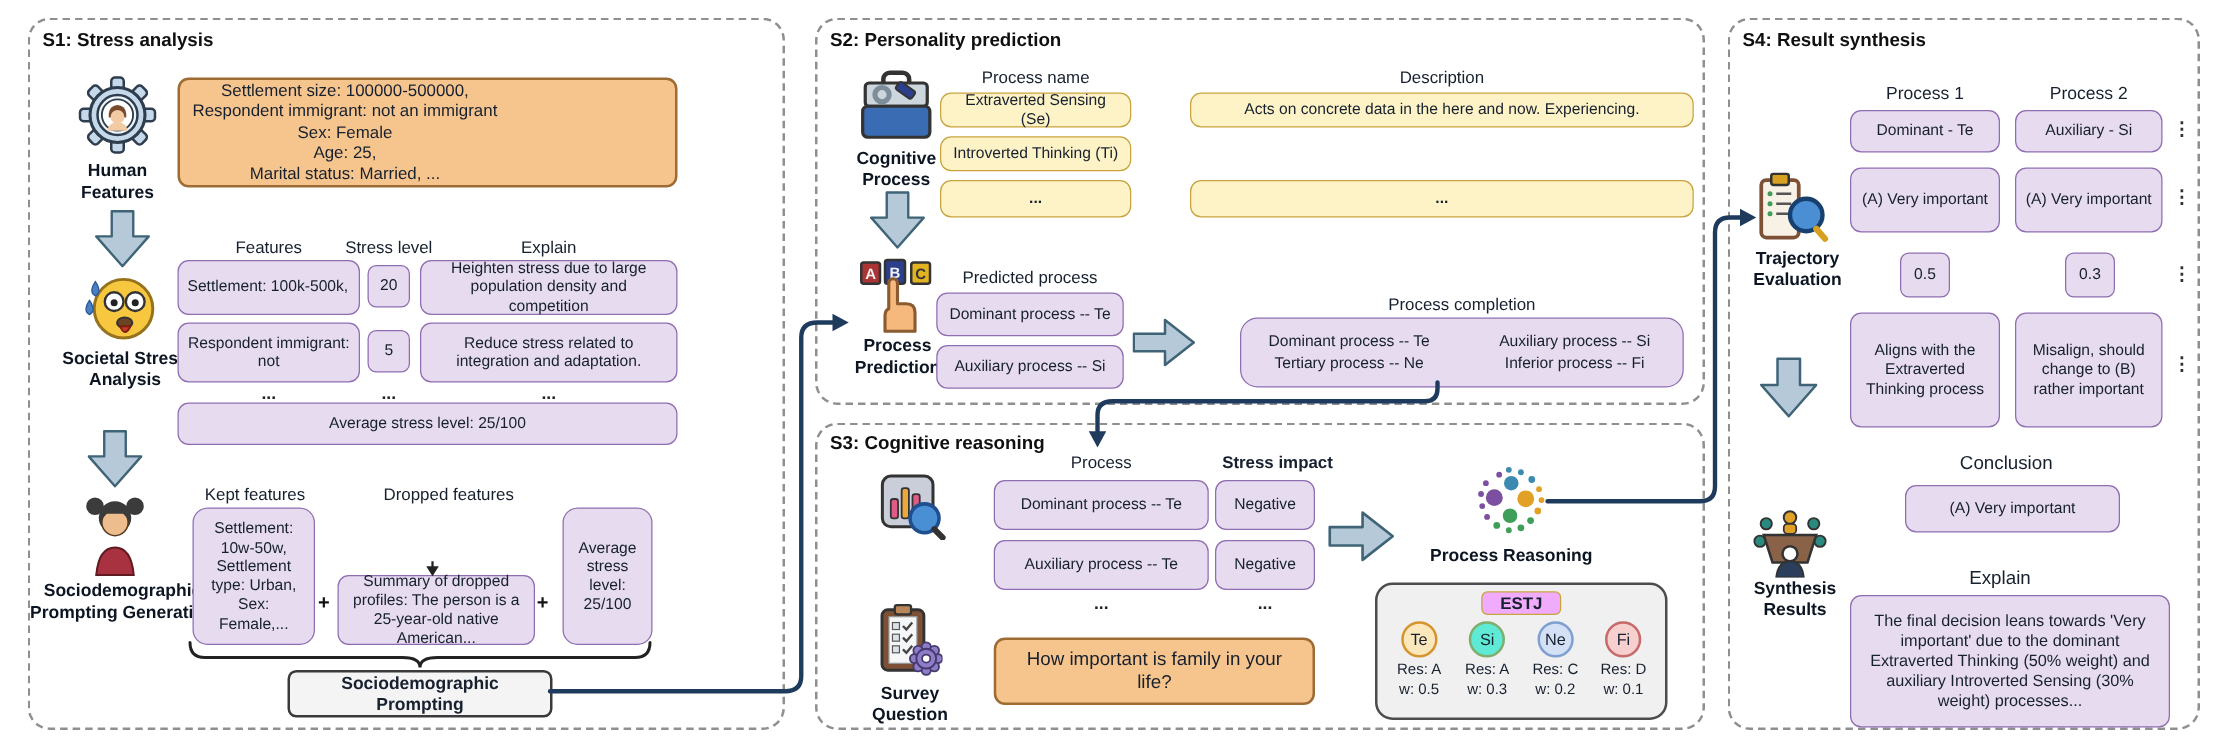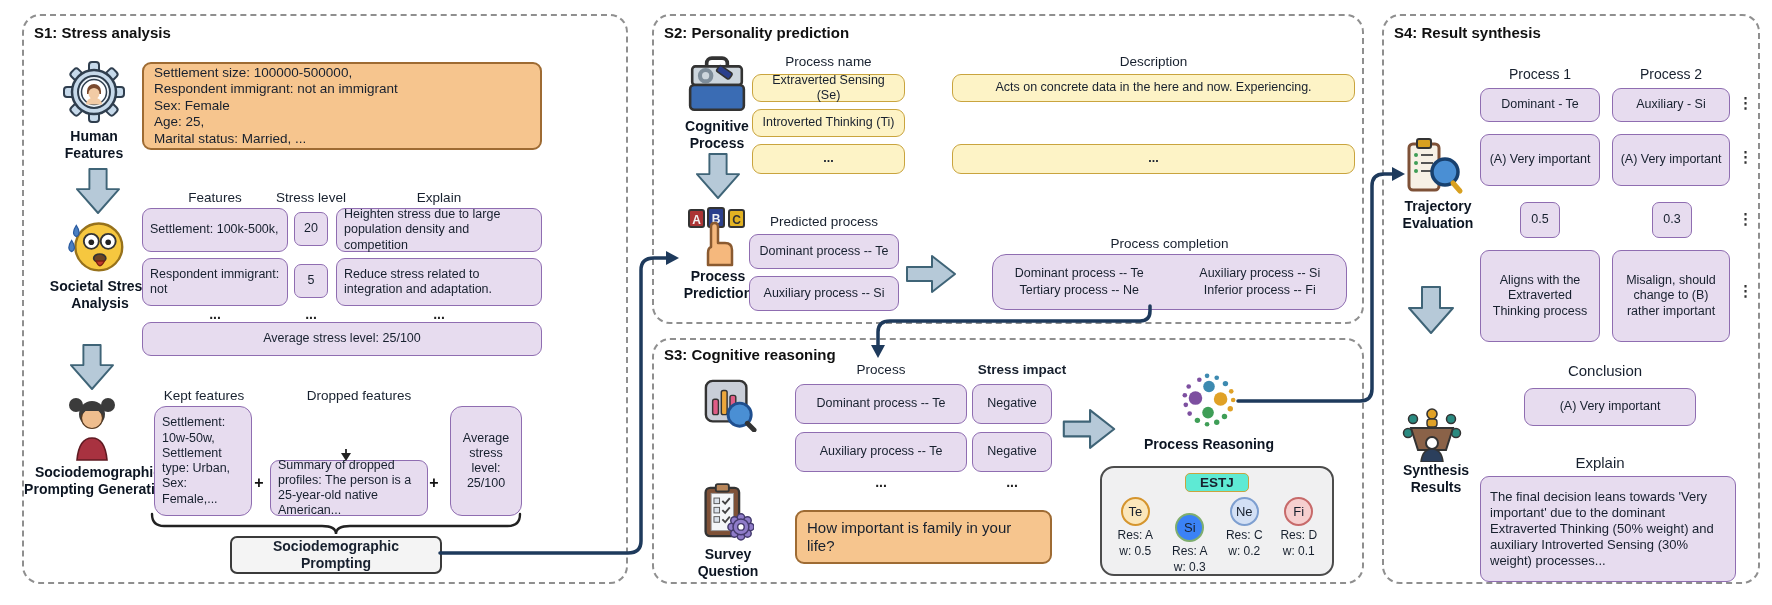--- a/index.html
+++ b/index.html
@@ -8,30 +8,30 @@
   .panel{position:absolute;border:2px dashed #8f8f8f;border-radius:18px;background:#fff;box-sizing:border-box;}
   .ttl{position:absolute;font-weight:700;font-size:15px;color:#101010;white-space:nowrap;}
   .hdr{position:absolute;font-size:13.5px;color:#17202e;text-align:center;}
   .lab{position:absolute;font-weight:700;font-size:14px;color:#0c1522;text-align:center;line-height:1.18;}
   .bx{position:absolute;border-radius:9px;border:1.6px solid #8f6db1;display:flex;align-items:center;justify-content:center;
       text-align:center;font-size:12.5px;line-height:1.22;padding:3px 7px;box-sizing:border-box;color:#17202e;}
   .purple{background:#e7dcef;border-color:#8f6db1;}
   .orange{background:#f6c58e;border-color:#9e6b33;border-width:2px;}
   .yellow{background:#fdf3c6;border-color:#c9a43e;}
   .graybtn{background:#f4f4f4;border:2px solid #3a3a3a;border-radius:7px;font-weight:700;font-size:14px;}
-  .leftal{justify-content:flex-start;text-align:left;}
+  .leftal{justify-content:flex-start;text-align:center;}
   .dots{position:absolute;font-weight:700;font-size:14px;color:#222;text-align:center;}
   .plus{position:absolute;font-weight:700;font-size:16px;color:#111;text-align:center;}
   .ell{position:absolute;font-weight:700;font-size:15px;color:#333;}
   .pre{white-space:pre-line;}
   .icon{position:absolute;}
   .arrow{position:absolute;}
   .grayPanel{position:absolute;background:#f0f0f1;border:2px solid #4c4c4c;border-radius:14px;box-sizing:border-box;
              display:flex;flex-direction:column;align-items:center;padding:5px 6px 4px;}
-  .chip{background:#5eead4;border:1.5px solid #c9a43e;border-radius:5px;font-weight:700;font-size:13.5px;
+  .chip{background:#f0abfc;border:1.5px solid #c9a43e;border-radius:5px;font-weight:700;font-size:13.5px;
         padding:1px 14px;color:#17202e;}
   .fnRow{display:flex;width:100%;justify-content:space-between;margin-top:5px;}
   .fnCol{display:flex;flex-direction:column;align-items:center;width:56px;}
   .fnCircle{width:29px;height:29px;border-radius:50%;border:2px solid #888;display:flex;align-items:center;
             justify-content:center;font-size:13px;color:#17202e;box-sizing:border-box;}
   .fnTxt{font-size:12px;margin-top:2px;white-space:nowrap;}
   .compGrid{position:absolute;display:grid;grid-template-columns:1fr 1fr;row-gap:2px;column-gap:8px;
             align-content:center;font-size:12.5px;text-align:center;}
 </style>
 </head>
@@ -262,21 +262,21 @@
 
     <div class="grayPanel" style="left:446px;top:126px;width:234px;height:110px;">
       <div class="chip">ESTJ</div>
       <div class="fnRow">
         <div class="fnCol">
           <div class="fnCircle" style="background-color: rgb(251, 231, 187); border-color: rgb(213, 149, 46);">Te</div>
           <div class="fnTxt">Res: A</div>
           <div class="fnTxt">w: 0.5</div>
         </div>
         <div class="fnCol">
-          <div class="fnCircle" style="background-color: #3b82f6; border-color: rgb(127, 174, 111); margin-top: 16px;">Si</div>
+          <div class="fnCircle" style="background-color: #5eead4; border-color: rgb(127, 174, 111);">Si</div>
           <div class="fnTxt">Res: A</div>
           <div class="fnTxt">w: 0.3</div>
         </div>
         <div class="fnCol">
           <div class="fnCircle" style="background-color: rgb(211, 224, 245); border-color: rgb(126, 159, 208);">Ne</div>
           <div class="fnTxt">Res: C</div>
           <div class="fnTxt">w: 0.2</div>
         </div>
         <div class="fnCol">
           <div class="fnCircle" style="background-color: rgb(246, 207, 207); border-color: rgb(199, 106, 106);">Fi</div>

